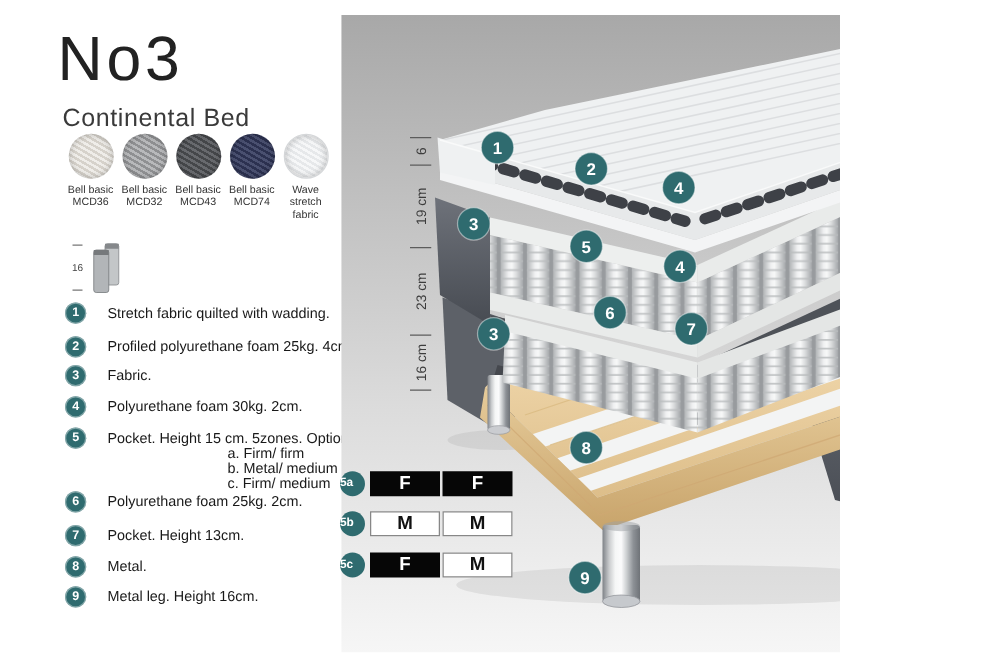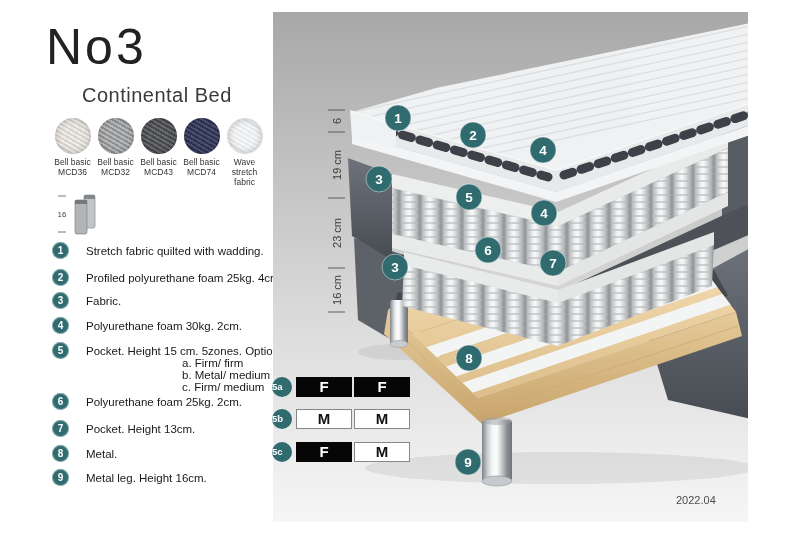--- a/index.html
+++ b/index.html
@@ -1,23 +1,23 @@
 <!DOCTYPE html>
 <html><head>
 <meta charset="utf-8">
 <style>
   html,body{margin:0;padding:0;background:#fff;}
-  .stage{position:relative;width:748px;height:533px;background:#fff;overflow:hidden;
+  .stage{position:relative;width:672px;height:533px;background:#fff;overflow:hidden;
          font-family:"Liberation Sans",sans-serif;}
   
   .title{position:absolute;left:46px;top:18px;font-size:50px;font-weight:400;
          letter-spacing:3px;color:#222;}
   .subtitle{position:absolute;left:50px;top:84px;font-size:20px;font-weight:400;
-            letter-spacing:.5px;color:#3a3a3a;margin-left:32px;}
-  .swatches{position:absolute;left:51px;top:118px;display:flex;width:220px;}
+            letter-spacing:.5px;color:#3a3a3a;}
+  .swatches{position:absolute;left:51px;top:107px;display:flex;width:220px;}
   .swatch{width:43px;text-align:center;}
   .dot{width:36px;height:36px;border-radius:50%;margin:0 auto 3px auto;
        box-shadow:inset 0 0 6px rgba(0,0,0,.25);}
   .f0{background:repeating-linear-gradient(30deg,#d6d2cb,#d6d2cb 2px,#efede9 2px,#efede9 4px);}
   .f1{background:repeating-linear-gradient(30deg,#8f9092,#8f9092 2px,#b8b9bb 2px,#b8b9bb 4px);}
   .f2{background:repeating-linear-gradient(30deg,#45474a,#45474a 2px,#686a6e 2px,#686a6e 4px);}
   .f3{background:repeating-linear-gradient(30deg,#2c3150,#2c3150 2px,#4a5070 2px,#4a5070 4px);}
   .f4{background:repeating-linear-gradient(30deg,#e6e8ea,#e6e8ea 2px,#f6f7f8 2px,#f6f7f8 4px);
       border:1px solid #d5d7d9;width:34px;height:34px;}
   .swlbl{font-size:8.5px;line-height:10px;color:#333;}

